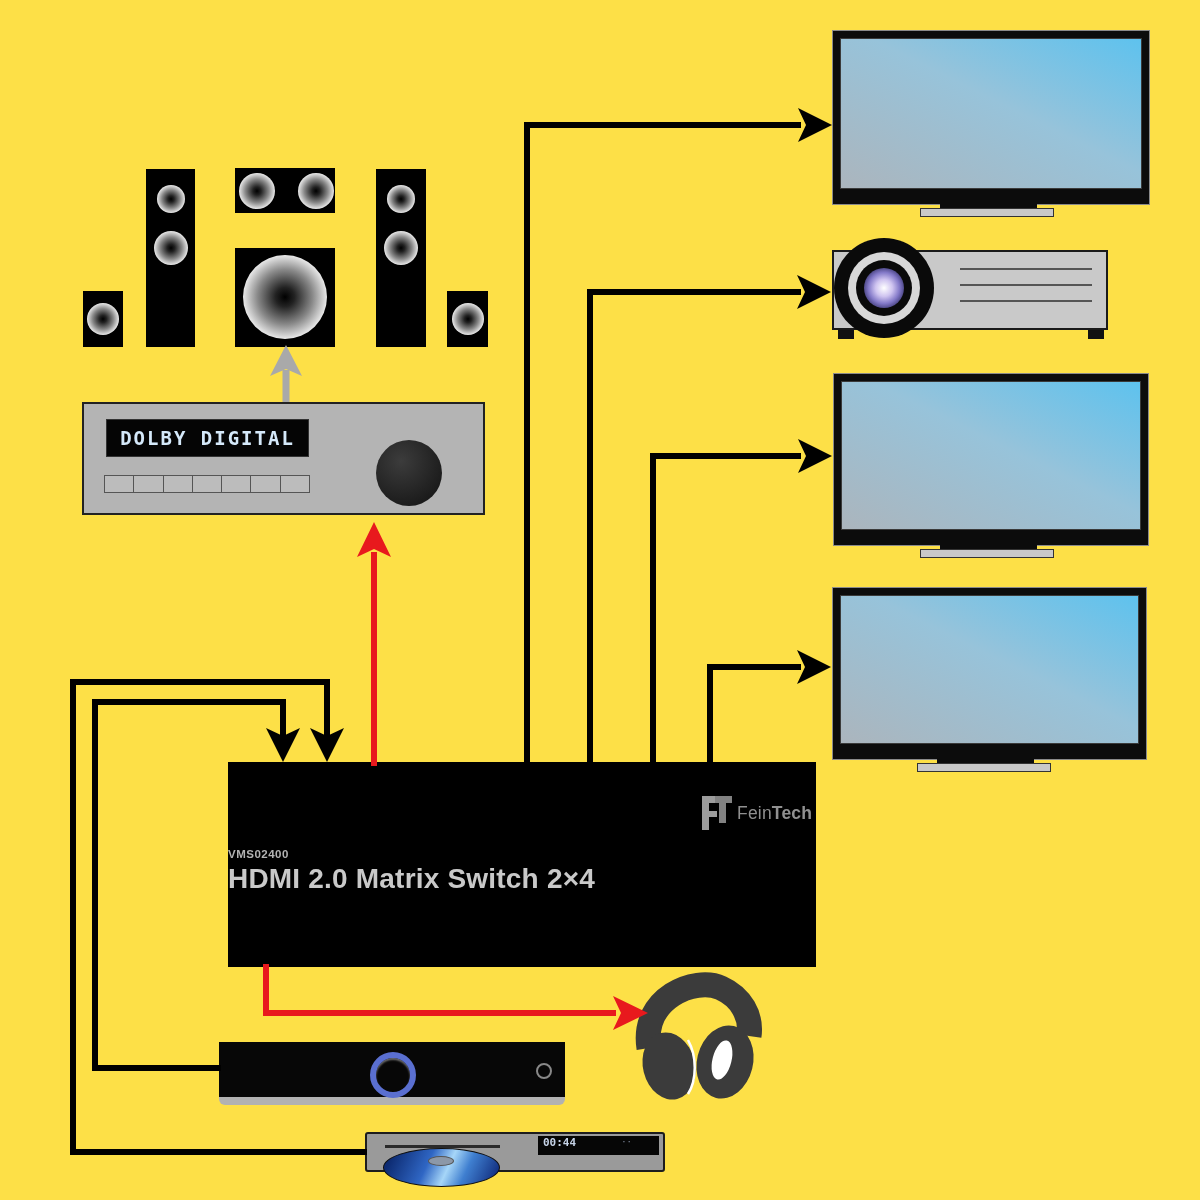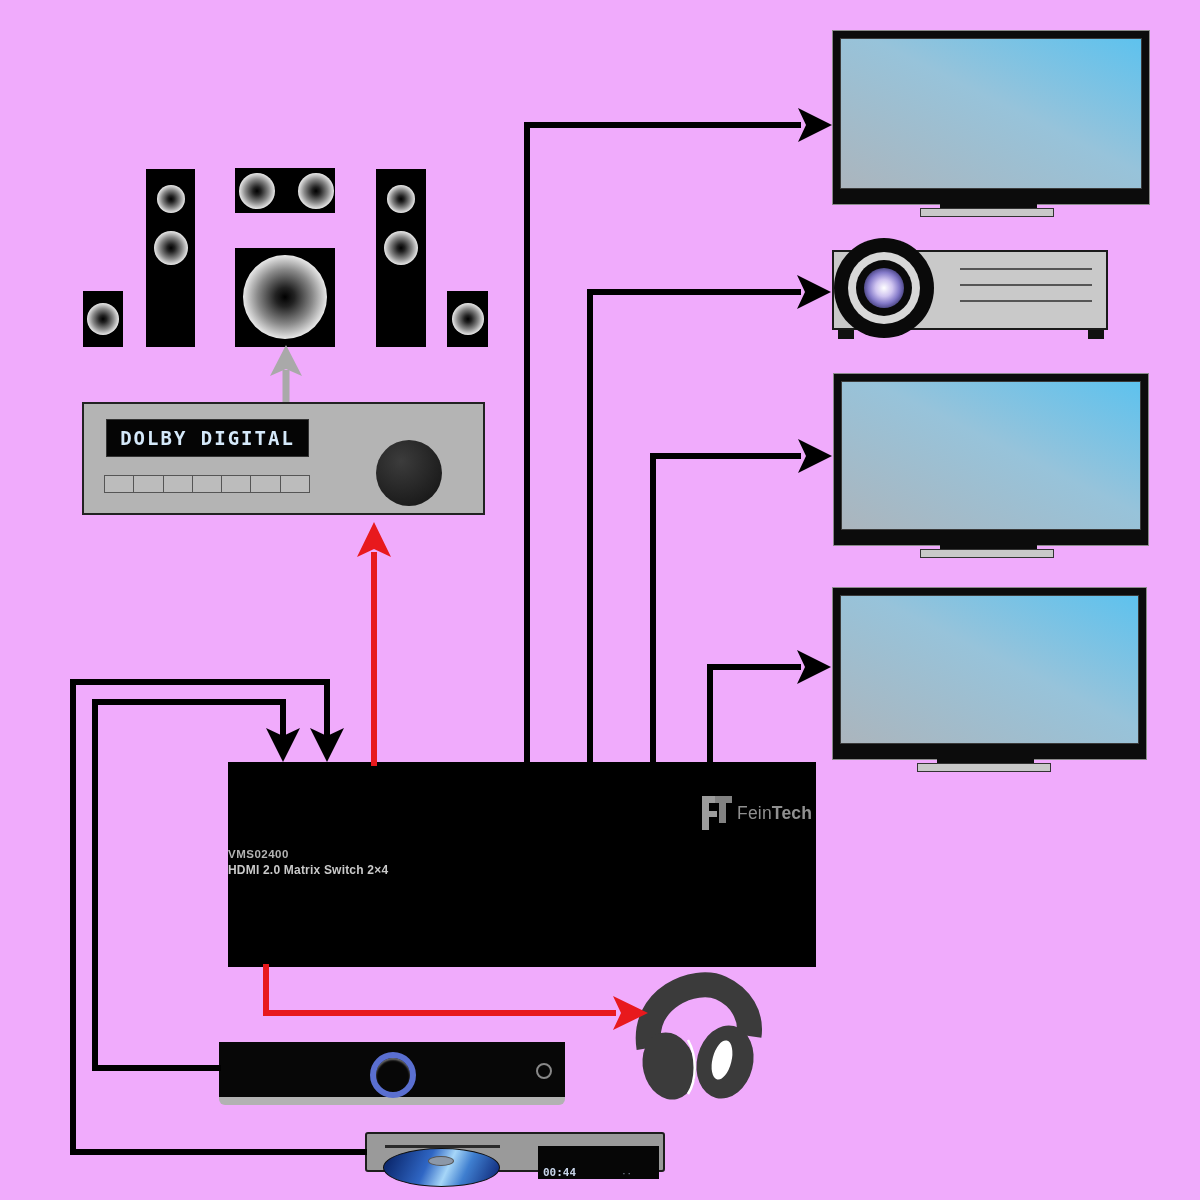--- a/index.html
+++ b/index.html
@@ -1,16 +1,16 @@
 <!DOCTYPE html>
 <html><head>
 <meta charset="utf-8">
 <style>
   html,body{margin:0;padding:0;background:#fff;}
-  #canvas{position:relative;width:1200px;height:1200px;background:#f0abfc;overflow:hidden;
+  #canvas{position:relative;width:1200px;height:1200px;background:#fde047;overflow:hidden;
           font-family:"Liberation Sans",sans-serif;}
   .abs{position:absolute;box-sizing:border-box;}
 
   
   .speaker{position:absolute;background:#000;}
   .driver{position:absolute;border-radius:50%;
           background:radial-gradient(circle,#000 0%,#222 16%,#888 46%,#f6f6f6 74%);}
 
   
   #receiver{left:82px;top:402px;width:403px;height:113px;background:#b4b4b4;border:2px solid #222;}
@@ -33,37 +33,37 @@
   
   #projector{left:832px;top:250px;width:276px;height:80px;background:#c9c9c9;border:2px solid #1a1a1a;}
   .pj-ring{position:absolute;border-radius:50%;}
   .pj-foot{position:absolute;background:#111;}
   .pj-vent{position:absolute;left:126px;width:132px;height:2px;background:#555;}
 
   
   #switch{left:228px;top:762px;width:588px;height:205px;background:#000;}
   #switch-text{position:absolute;left:0;top:86px;width:100%;text-align:left;}
   #switch-model{color:#b3b3b3;font-size:11.5px;font-weight:bold;letter-spacing:0.5px;}
-  #switch-title{color:#c9c9c9;font-size:12px;font-weight:bold;margin-top:3px;letter-spacing:0.2px;}
+  #switch-title{color:#c9c9c9;font-size:28px;font-weight:bold;margin-top:3px;letter-spacing:0.2px;}
   #switch-logo{position:absolute;left:474px;top:34px;display:flex;align-items:center;}
   #brand-text{color:#909090;font-size:17.5px;margin-left:5px;letter-spacing:0.2px;text-align:right;}
   #brand-text .bold{font-weight:bold;}
 
   
   #settop{left:219px;top:1042px;width:346px;height:55px;background:#070707;}
   #settop-strip{position:absolute;left:219px;top:1097px;width:346px;height:8px;background:#b2b2b2;
                 border-radius:0 0 6px 6px;}
   #settop-ring{position:absolute;left:370px;top:1052px;width:34px;height:34px;border-radius:50%;
                border:6px solid #5a6fd0;box-shadow:inset 0 2px 2px rgba(255,255,255,.4);}
   #settop-dot{position:absolute;left:536px;top:1063px;width:12px;height:12px;border-radius:50%;
               border:2px solid #888;}
 
   #bluray{left:365px;top:1132px;width:300px;height:40px;background:#9a9a9a;border:2px solid #1d1d1d;border-radius:3px;}
-  #bluray-display{position:absolute;left:171px;top:12px;width:121px;height:33px;background:#060606;
-                  display:flex;align-items:flex-end;}
+  #bluray-display{position:absolute;left:171px;top:2px;width:121px;height:19px;background:#060606;
+                  display:flex;align-items:flex-start;}
   #bluray-display .time{color:#c6d3e7;font-family:"DejaVu Sans Mono",monospace;font-size:11px;
                         font-weight:bold;margin-left:5px;}
   #bluray-display .dots{color:#8f9ab0;font-size:10px;margin-left:46px;letter-spacing:2px;}
   #bluray-slot{position:absolute;left:18px;top:11px;width:115px;height:3px;background:#2a2a2a;}
   #disc{position:absolute;left:383px;top:1148px;width:115px;height:37px;border-radius:50%;
         border:1px solid #111;
         background:linear-gradient(115deg,#0d2b72 8%,#2f66c4 38%,#a6d6f8 55%,#3f7fd0 70%,#122f80 95%);}
   #disc-hub{position:absolute;left:428px;top:1156px;width:24px;height:8px;border-radius:50%;
             background:#8c98a8;border:1px solid #555;}
 </style>

